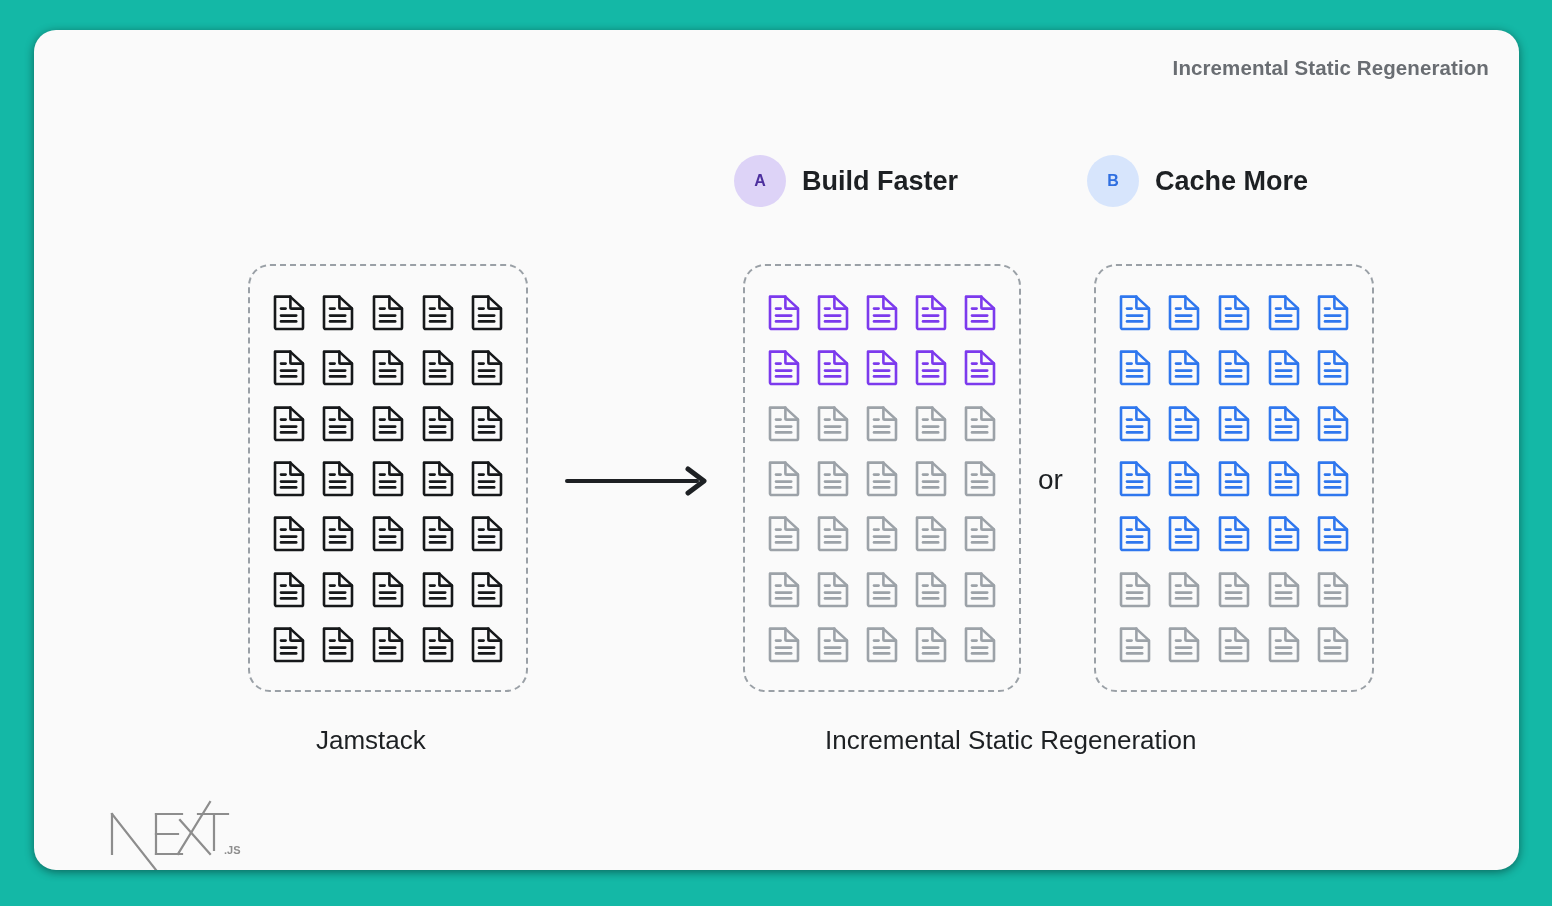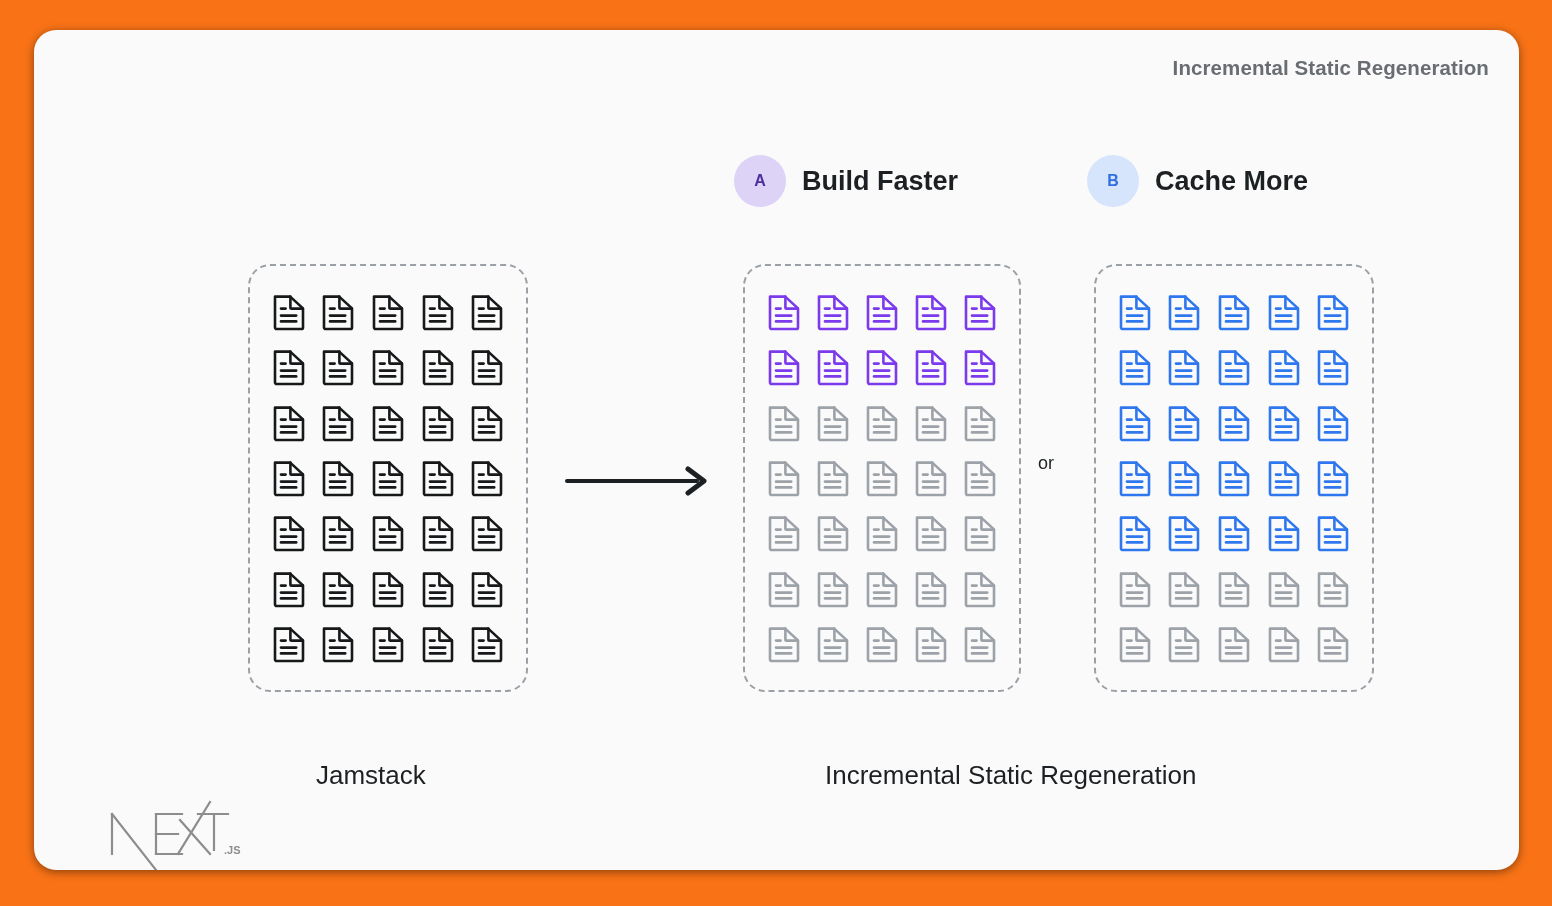--- a/index.html
+++ b/index.html
@@ -7,21 +7,21 @@
   html, body {
     width: 1552px; height: 906px;
     background: #111112;
     font-family: "Liberation Sans", sans-serif;
     overflow: hidden;
   }
 
   .stage {
     position: relative;
     width: 1552px; height: 906px;
-    background: #f97316;
+    background: #14b8a6;
   }
 
   
   .card {
     position: absolute;
     left: 34px; top: 30px;
     width: 1485px; height: 840px;
     background: #fafafa;
     border-radius: 22px;
     box-shadow: 0 2px 10px rgba(0,0,0,0.45);
@@ -96,32 +96,31 @@
   
   .arrow {
     position: absolute;
     left: 531px; top: 434px;
     width: 148px; height: 34px;
   }
 
   
   .or-text {
     position: absolute;
-    left: 1004px; top: 423px;
-    font-size: 18px;
+    left: 1004px; top: 434px;
+    font-size: 28px;
     color: #1d2023;
   }
 
   
   .caption {
     position: absolute;
     font-size: 26px;
     color: #1d2023;
     white-space: nowrap;
-    margin-top: 35px;
   }
   .caption-left  { left: 282px; top: 695px; }
   .caption-right { left: 791px; top: 695px; }
 
   
   .logo {
     position: absolute;
     left: 72px; top: 768px;
     width: 140px; height: 72px;
   }

